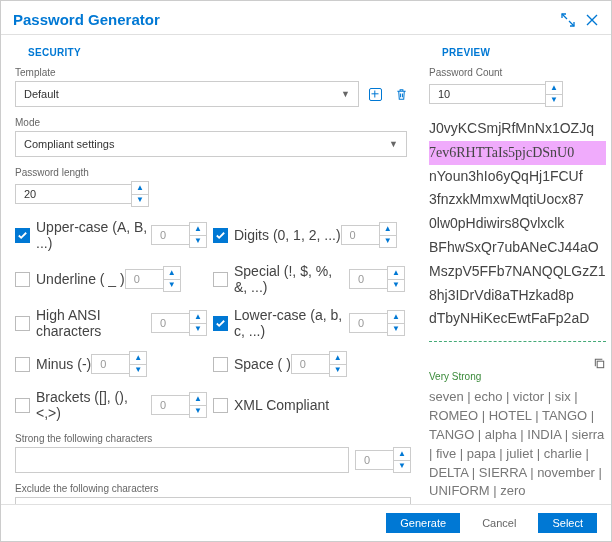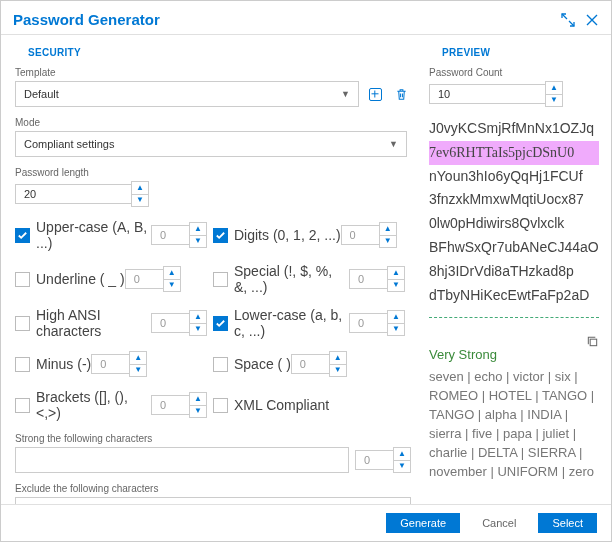--- a/index.html
+++ b/index.html
@@ -50,21 +50,21 @@
 
 .text-input-full { width: 100%; border: 1px solid #ccc; height: 26px; font-size: 11px; padding: 0 8px; }
 .include-row { display: flex; gap: 6px; margin-bottom: 10px; }
 .include-row .text-input-full { flex: 1; }
 .mb { margin-bottom: 10px; }
 
 .preview-list { font-size: 14px; color: #444; line-height: 1.7; margin-bottom: 10px; }
 .pw-item.sel { background: #f0abfc; font-family: Liberation Serif, serif; }
 
 .strength-row { display: flex; align-items: center; justify-content: space-between; border-top: 1px dashed #4a7; padding-top: 6px; margin-bottom: 6px; }
-.strength-text { font-size: 13px; color: #3a8a3a; margin-top: 23px; }
+.strength-text { font-size: 10px; color: #3a8a3a; margin-top: 23px; }
 .copy-icon { cursor: pointer; color: #666; }
 .copy-icon svg { width: 13px; height: 13px; }
 
 .phonetic { font-size: 13px; color: #777; line-height: 1.45; }
 
 .footer { position: absolute; bottom: 0; left: 0; right: 0; border-top: 1px solid #e0e0e0; padding: 8px 14px; display: flex; justify-content: flex-end; gap: 8px; align-items: center; background: #fff; }
 .btn { height: 20px; padding: 0 14px; font-size: 11px; border: none; cursor: pointer; }
 .btn-primary { background: #0078d4; color: #fff; }
 .btn-link { background: none; color: #666; }
 </style>
@@ -298,20 +298,21 @@
       </div>
     </div>
 
     <div class="preview-list" id="pw-list">
         <div class="pw-item">J0vyKCSmjRfMnNx1OZJq</div>
         <div class="pw-item sel">7ev6RHTTaIs5pjcDSnU0</div>
         <div class="pw-item">nYoun3hIo6yQqHj1FCUf</div>
         <div class="pw-item">3fnzxkMmxwMqtiUocx87</div>
         <div class="pw-item">0lw0pHdiwirs8Qvlxclk</div>
         <div class="pw-item">BFhwSxQr7ubANeCJ44aO</div>
+        <div class="pw-item">MszpV5FFb7NANQQLGzZ1</div>
         <div class="pw-item">8hj3IDrVdi8aTHzkad8p</div>
         <div class="pw-item">dTbyNHiKecEwtFaFp2aD</div>
       </div>
 
     <div class="strength-row">
       <span class="strength-text">Very Strong</span>
       <span class="copy-icon">
         <svg viewBox="0 0 14 14" fill="none" stroke="currentColor" stroke-width="1.1">
             <rect x="4.5" y="4.5" width="7" height="7"></rect>
             <path d="M3 9.5H2.5v-7h7V3"></path>

